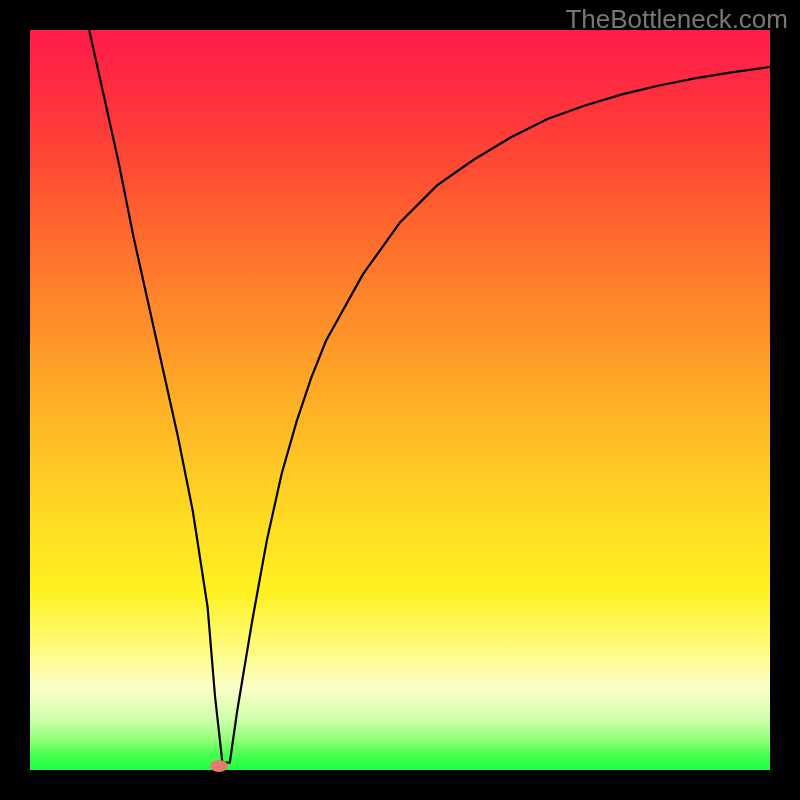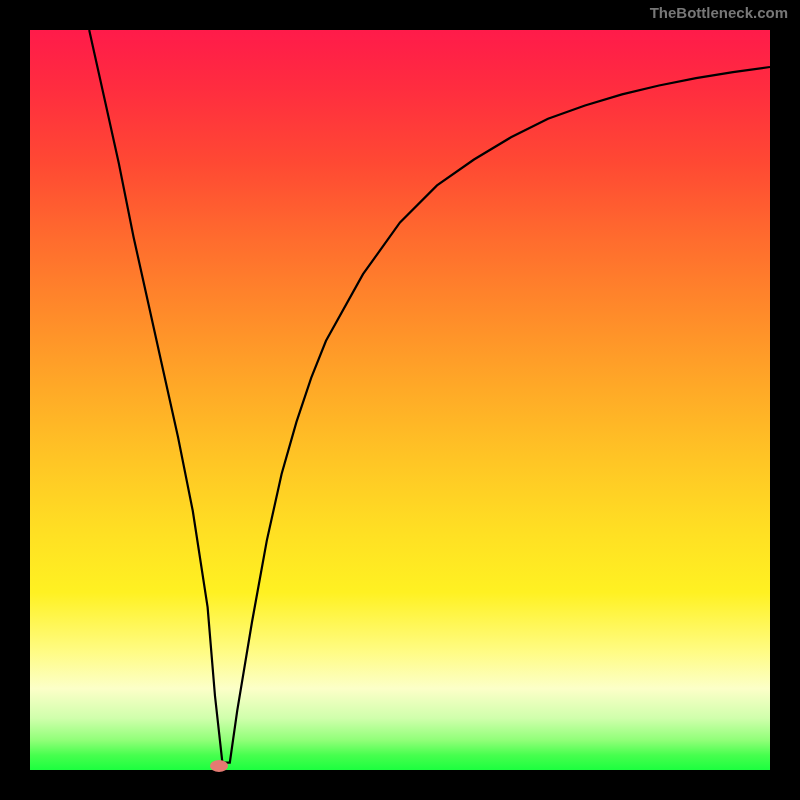--- a/index.html
+++ b/index.html
@@ -18,22 +18,22 @@
     width: 800px;
     height: 800px;
     position: relative;
     background: #000;
   }
   .watermark {
     position: absolute;
     top: 4px;
     right: 12px;
     color: #777;
-    font-size: 15px;
-    font-weight: 700;
+    font-size: 26px;
+    font-weight: 400;
     z-index: 10;
   }
   .plot-area {
     position: absolute;
     left: 30px;
     top: 30px;
     width: 740px;
     height: 740px;
     background: linear-gradient(to bottom,
       #ff1b4a 0%,

